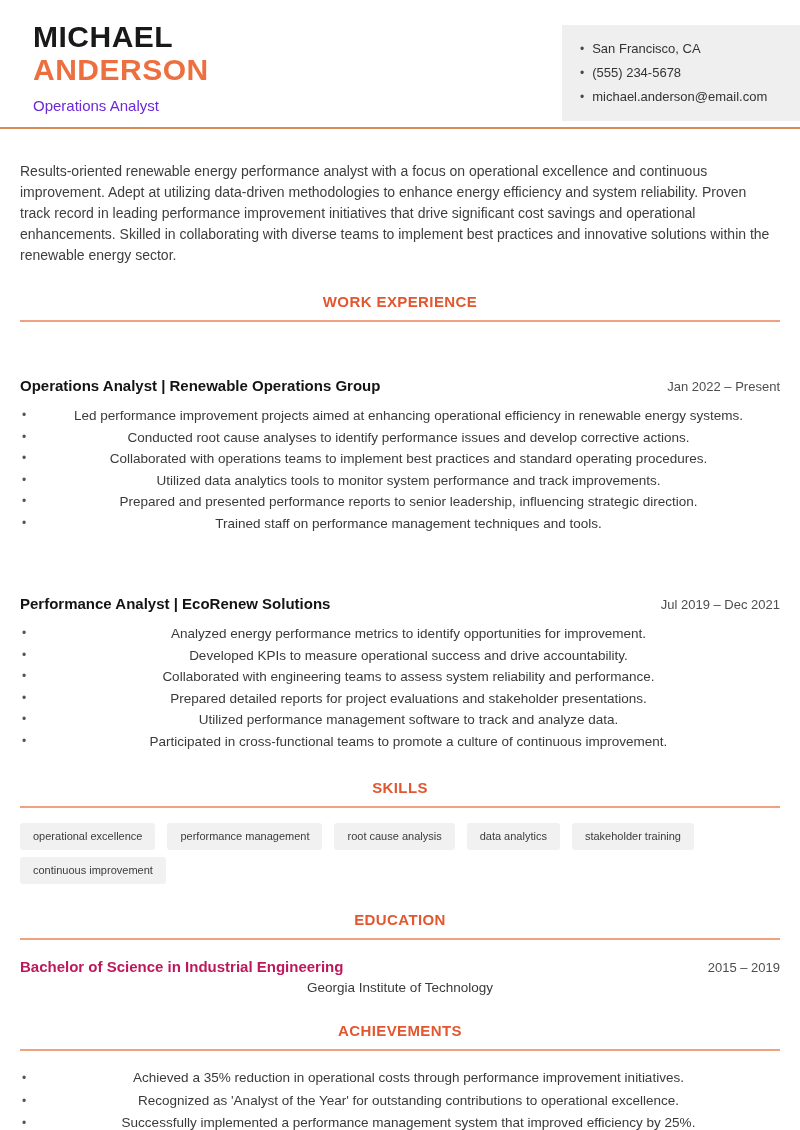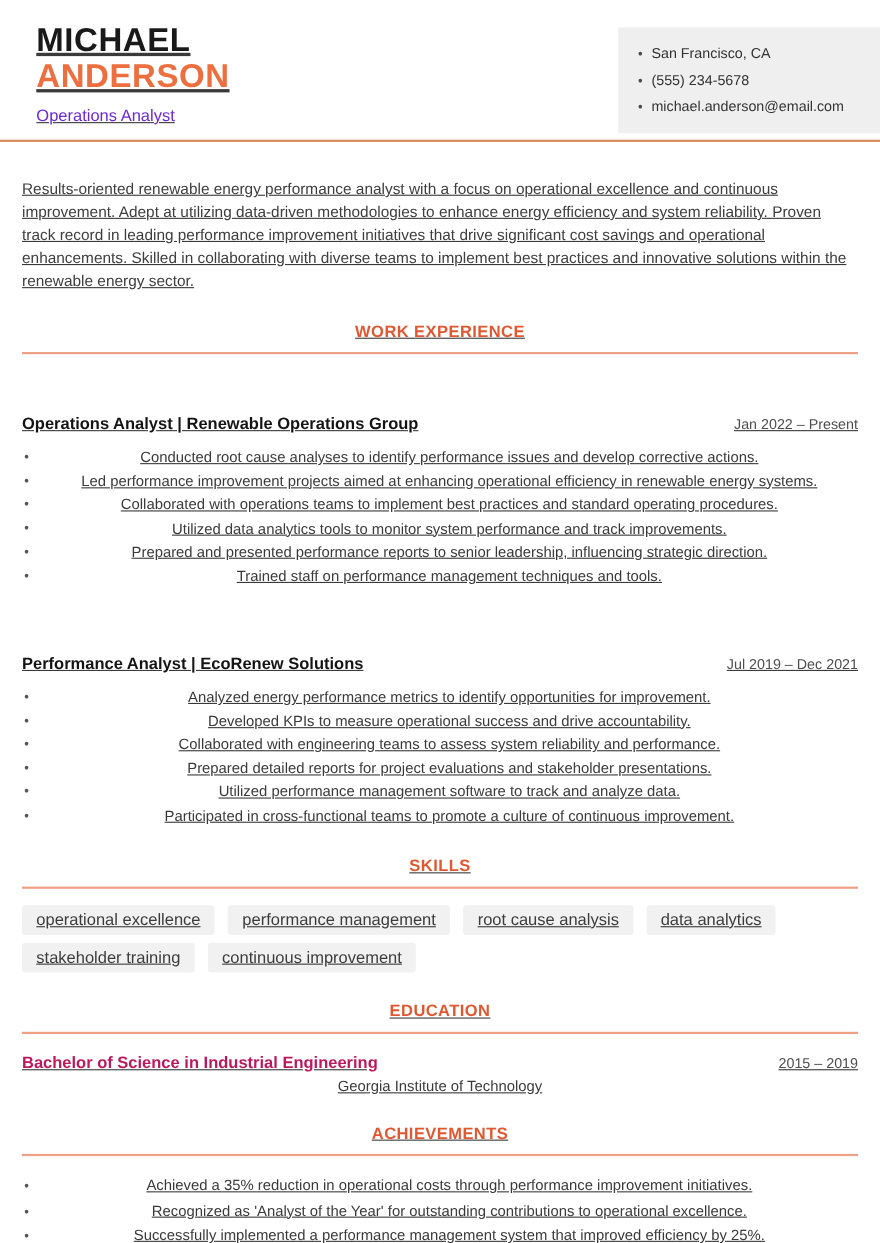--- a/index.html
+++ b/index.html
@@ -7,21 +7,20 @@
   body {
     font-family: "Liberation Sans", "DejaVu Sans", sans-serif;
     color: #3a3a3a;
   }
   .page {
     width: 800px;
     height: 1130px;
     background: #ffffff;
     position: relative;
     overflow: hidden;
-    text-decoration: underline;
   }
 
   
   .header {
     position: relative;
     height: 129px;
     border-bottom: 2px solid #d98a59;
     padding: 20px 33px 0 33px;
   }
   .name { font-size: 30px; font-weight: bold; letter-spacing: 0.5px; line-height: 33px; }
@@ -87,21 +86,21 @@
     top: 0;
     color: #555555;
     font-size: 12px;
   }
   ul.bullets.loose li { line-height: 22.5px; }
 
   .tags { display: flex; flex-wrap: wrap; gap: 7px 12px; margin-top: 15px; }
   .tag {
     background: #f1f1f1;
     color: #3c3c3c;
-    font-size: 15px;
+    font-size: 11px;
     line-height: 15px;
     padding: 6px 13px;
     border-radius: 3px;
     white-space: nowrap;
   }
 
   .edu { margin-top: 18px; }
   .degree { font-size: 15px; font-weight: bold; color: #be185d; }
   .school { margin-top: 5px; font-size: 13.5px; color: #3a3a3a; }
 </style>
@@ -139,22 +138,22 @@
 
     <div class="section">
       <h2 class="section-title">WORK EXPERIENCE</h2>
 
       <div class="job">
         <div class="row-split">
           <span class="job-title">Operations Analyst | Renewable Operations Group</span>
           <span class="dates">Jan 2022 – Present</span>
         </div>
         <ul class="bullets">
+          <li>Led performance improvement projects aimed at enhancing operational efficiency in renewable energy systems.</li>
           <li>Conducted root cause analyses to identify performance issues and develop corrective actions.</li>
-          <li>Led performance improvement projects aimed at enhancing operational efficiency in renewable energy systems.</li>
           <li>Collaborated with operations teams to implement best practices and standard operating procedures.</li>
           <li>Utilized data analytics tools to monitor system performance and track improvements.</li>
           <li>Prepared and presented performance reports to senior leadership, influencing strategic direction.</li>
           <li>Trained staff on performance management techniques and tools.</li>
         </ul>
       </div>
 
       <div class="job">
         <div class="row-split">
           <span class="job-title">Performance Analyst | EcoRenew Solutions</span>

